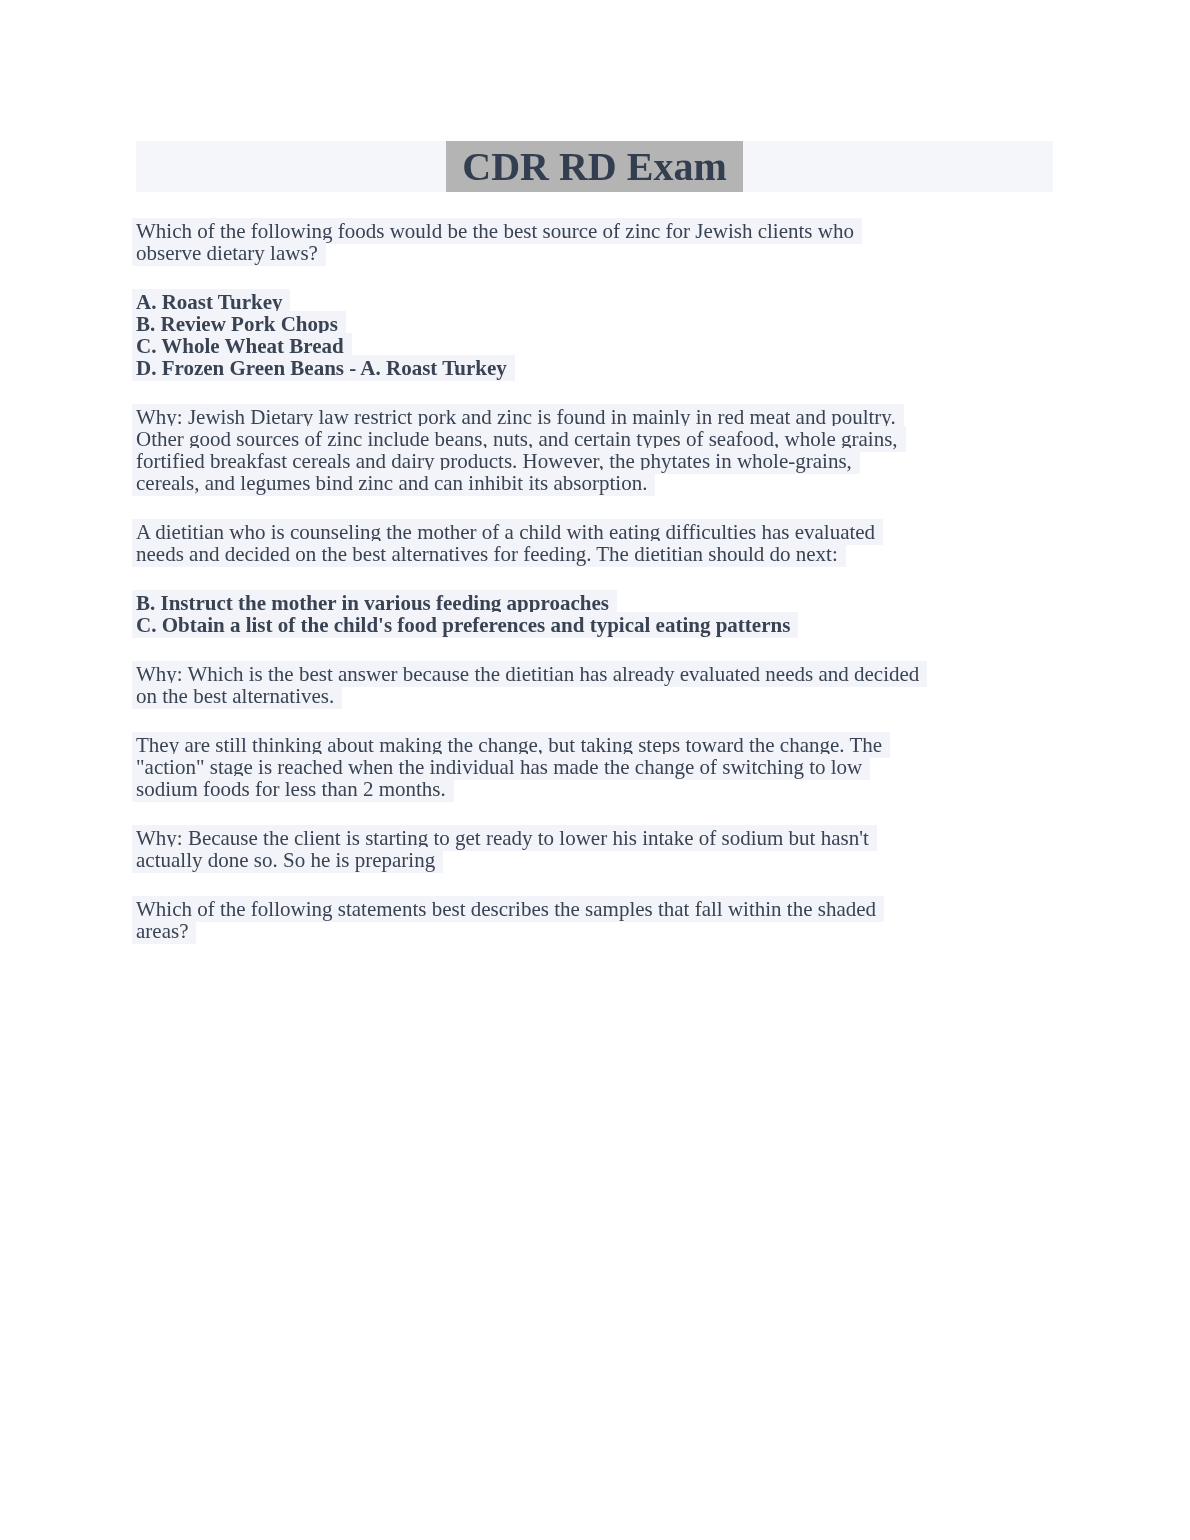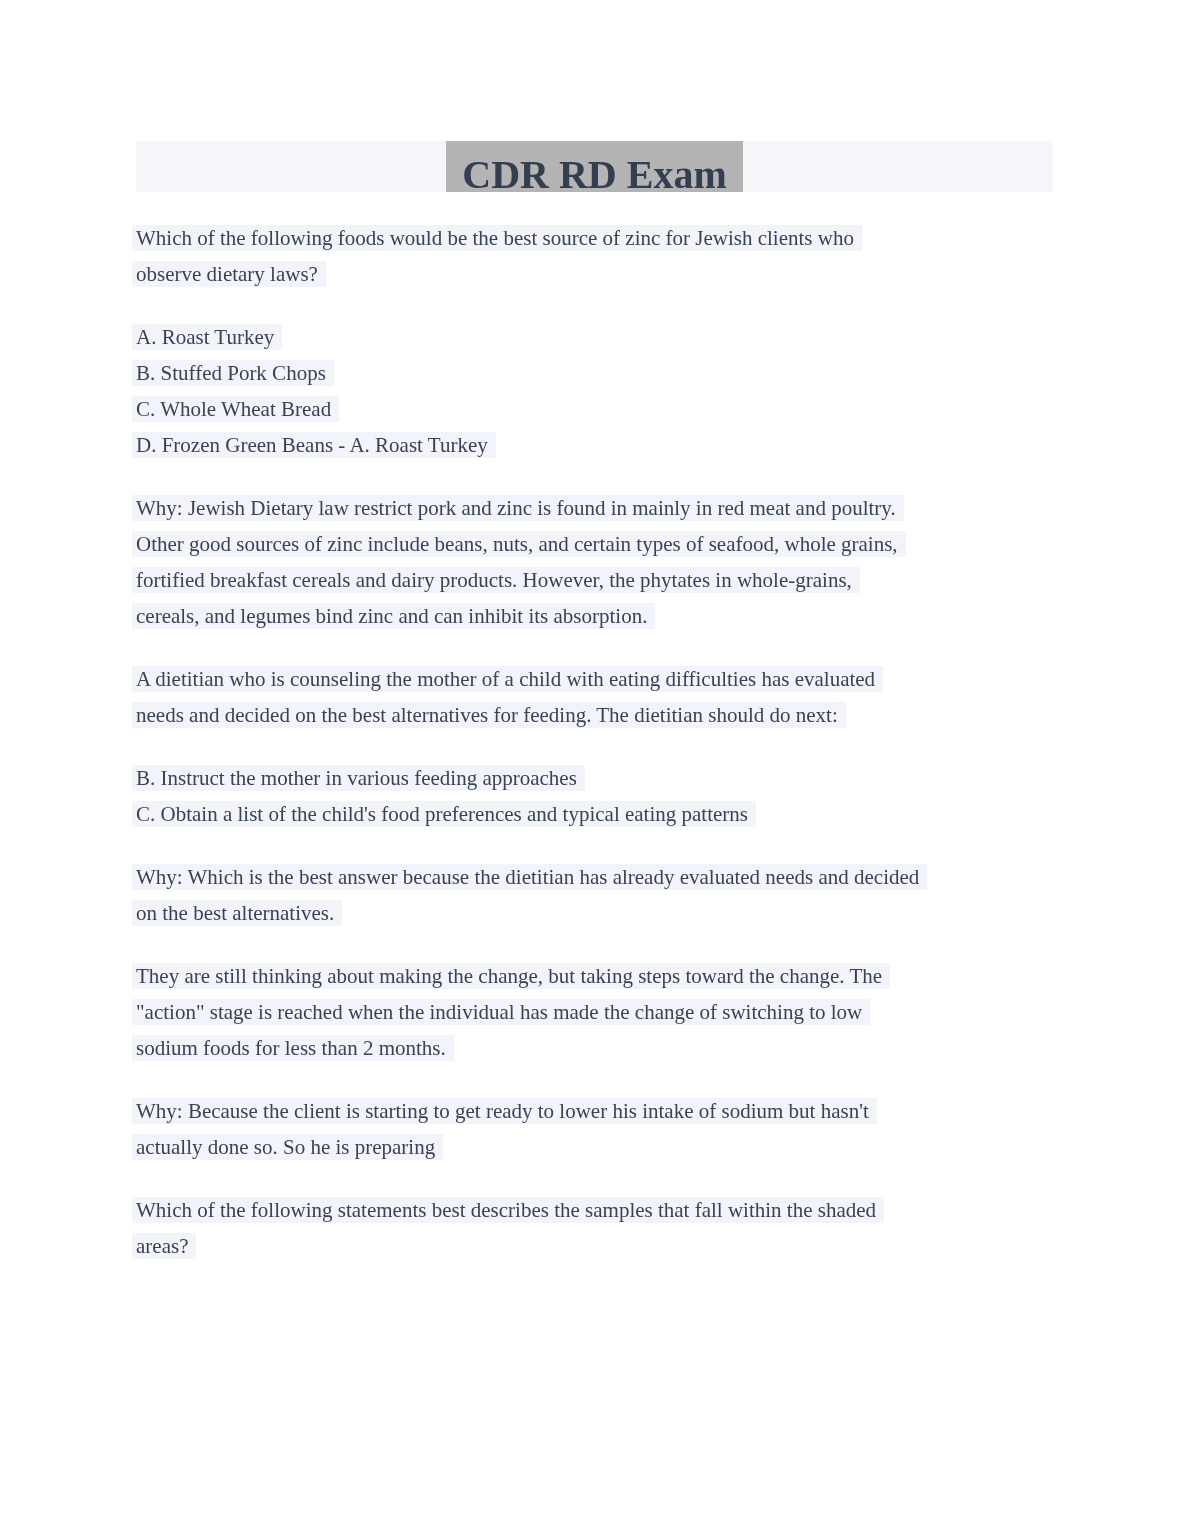--- a/index.html
+++ b/index.html
@@ -33,36 +33,37 @@
     display: flex;
     align-items: center;
     justify-content: center;
     margin-bottom: 28px;
   }
   .title-chip {
     display: inline-block;
     background: var(--chip-bg);
     height: 51px;
     line-height: 51px;
-    padding: 8px 16px;
+    padding: 0 16px;
     font-size: 40px;
     font-weight: 700;
     color: var(--title-color);
     white-space: nowrap;
   }
   .content {
     width: 920px;
     font-size: 21px;
-    line-height: 36px;
+    line-height: 22px;
   }
   .para {
     margin: 0 0 27px 0;
   }
   .options {
     margin: 3px 0 27px 0;
+    font-weight: bold;
   }
   .option {
     margin: 0;
   }
   .hl {
     background: var(--highlight-bg);
     white-space: pre-line;
     padding: 1px 8px 1px 4px;
     margin-left: -4px;
     -webkit-box-decoration-break: clone;
@@ -78,21 +79,21 @@
     <span class="title-chip">CDR RD Exam</span>
   </header>
 
   <main class="content">
 
     <section>
       <p class="para"><span class="hl">Which of the following foods would be the best source of zinc for Jewish clients who
 observe dietary laws?</span></p>
       <div class="options">
         <p class="para option"><span class="hl">A. Roast Turkey</span></p>
-        <p class="para option"><span class="hl">B. Stuffed Pork Chops</span></p>
+        <p class="para option"><span class="hl">B. Review Pork Chops</span></p>
         <p class="para option"><span class="hl">C. Whole Wheat Bread</span></p>
         <p class="para option"><span class="hl">D. Frozen Green Beans - A. Roast Turkey</span></p>
       </div>
       <p class="para"><span class="hl">Why: Jewish Dietary law restrict pork and zinc is found in mainly in red meat and poultry.
 Other good sources of zinc include beans, nuts, and certain types of seafood, whole grains,
 fortified breakfast cereals and dairy products. However, the phytates in whole-grains,
 cereals, and legumes bind zinc and can inhibit its absorption.</span></p>
     </section>
 
     <section>

